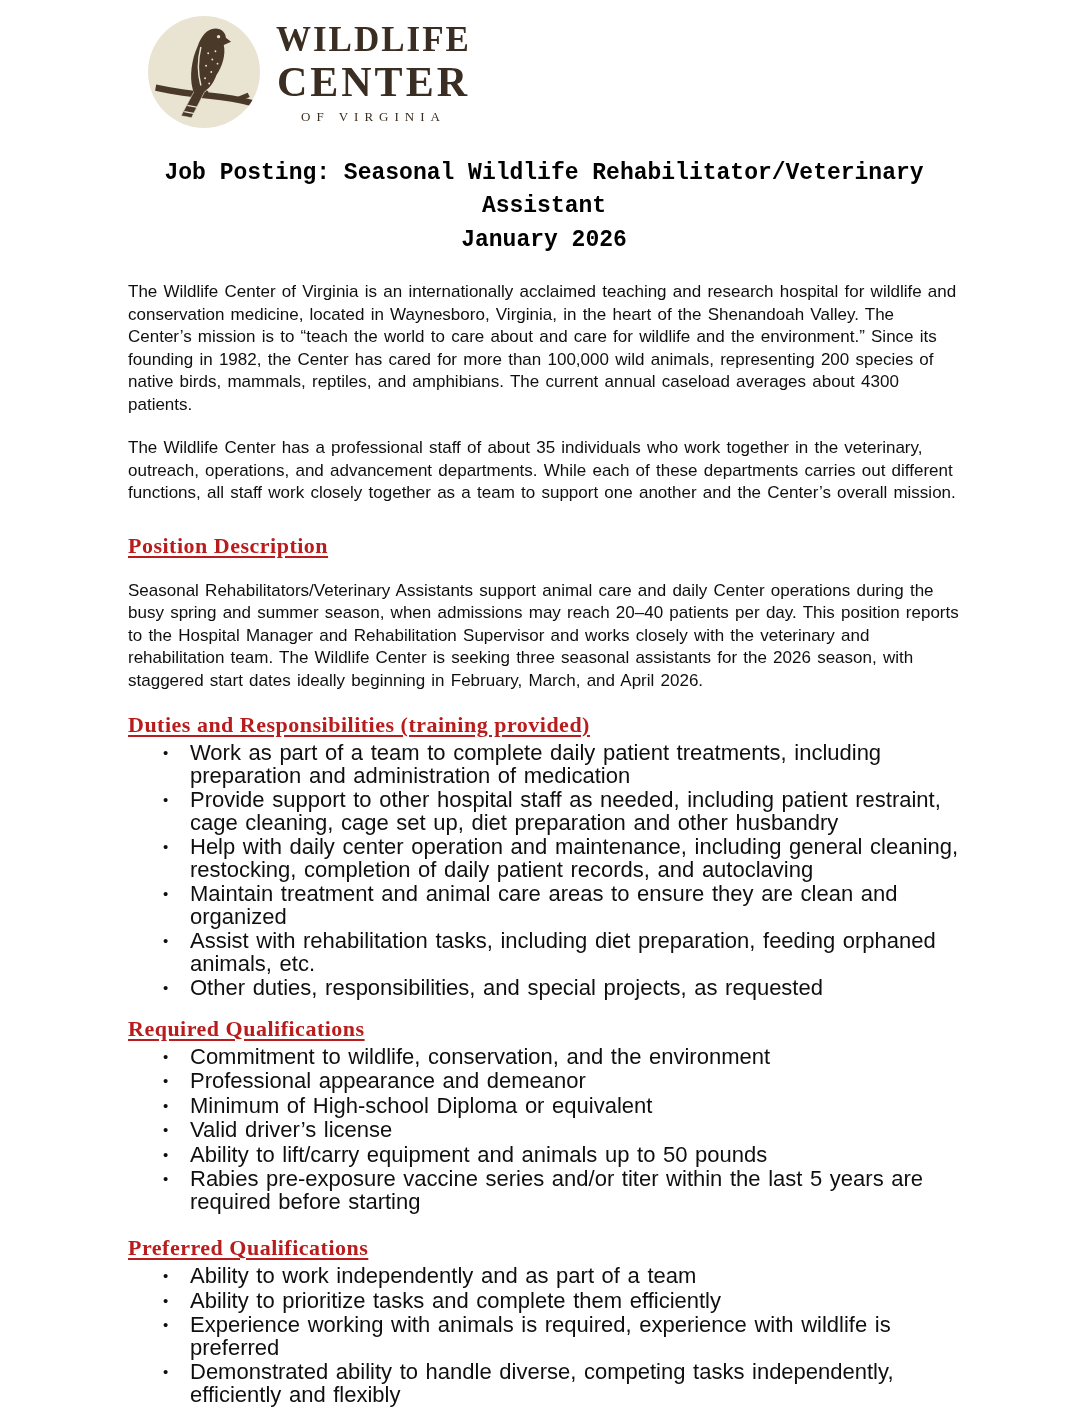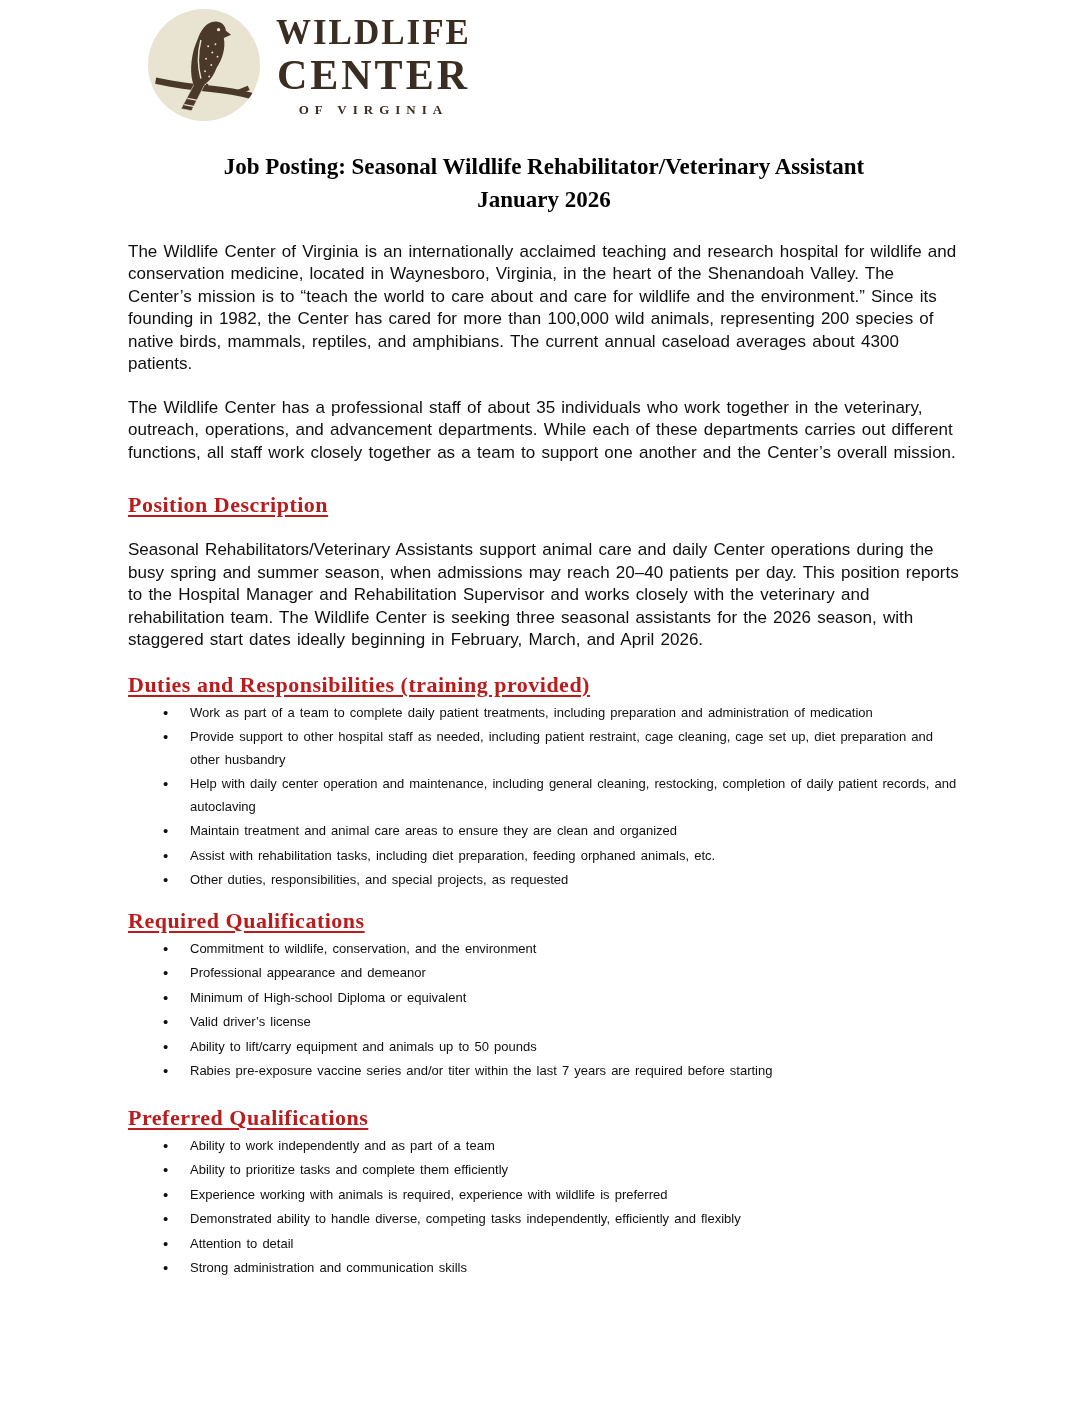--- a/index.html
+++ b/index.html
@@ -11,21 +11,21 @@
     width: 1088px;
     height: 1408px;
     font-family: "Liberation Sans", sans-serif;
     color: #0f0f0f;
     overflow: hidden;
   }
   .page {
     box-sizing: border-box;
     width: 1088px;
     height: 1008px;
-    padding: 8px 128px 0 128px;
+    padding: 15px 128px 0 128px;
   }
 
   
   .logo {
     display: flex;
     align-items: center;
     gap: 16px;
     margin-left: 20px;
     height: 114px;
   }
@@ -53,28 +53,28 @@
   }
   .logo-line2 {
     font-size: 42px;
     letter-spacing: 3px;
     margin-top: 4px;
   }
   .logo-line3 {
     font-size: 13px;
     letter-spacing: 6px;
     margin-top: 7px;
-    font-weight: bold;
+    font-weight: normal;
   }
 
   
   .doc-title {
     margin-top: 28px;
     text-align: center;
-    font-family: Liberation Serif, serif;
+    font-family: Liberation Mono, monospace;
     font-weight: bold;
     font-size: 23px;
     line-height: 1.45;
     color: #000000;
   }
 
   
   .para {
     margin: 0;
     margin-top: 21px;
@@ -100,21 +100,21 @@
     margin-top: 16px;
   }
   .section-heading.mid-gap {
     margin-top: 22px;
   }
 
   ul.bullets {
     margin: 4px 0 0 0;
     padding: 0 0 0 62px;
     list-style: none;
-    font-size: 13px;
+    font-size: 22px;
     line-height: 22.5px;
     word-spacing: 1.5px;
   }
   ul.bullets li {
     position: relative;
     margin-bottom: 2px;
   }
   ul.bullets li::before {
     content: "\2022";
     position: absolute;
@@ -187,21 +187,21 @@
       <li>Other duties, responsibilities, and special projects, as requested</li>
     </ul>
 
   <h2 class="section-heading small-gap">Required Qualifications</h2>
   <ul class="bullets">
       <li>Commitment to wildlife, conservation, and the environment</li>
       <li>Professional appearance and demeanor</li>
       <li>Minimum of High-school Diploma or equivalent</li>
       <li>Valid driver’s license</li>
       <li>Ability to lift/carry equipment and animals up to 50 pounds</li>
-      <li>Rabies pre-exposure vaccine series and/or titer within the last 7 years are required before starting</li>
+      <li>Rabies pre-exposure vaccine series and/or titer within the last 5 years are required before starting</li>
     </ul>
 
   <h2 class="section-heading mid-gap">Preferred Qualifications</h2>
   <ul class="bullets">
       <li>Ability to work independently and as part of a team</li>
       <li>Ability to prioritize tasks and complete them efficiently</li>
       <li>Experience working with animals is required, experience with wildlife is preferred</li>
       <li>Demonstrated ability to handle diverse, competing tasks independently, efficiently and flexibly</li>
       <li>Attention to detail</li>
       <li>Strong administration and communication skills</li>

